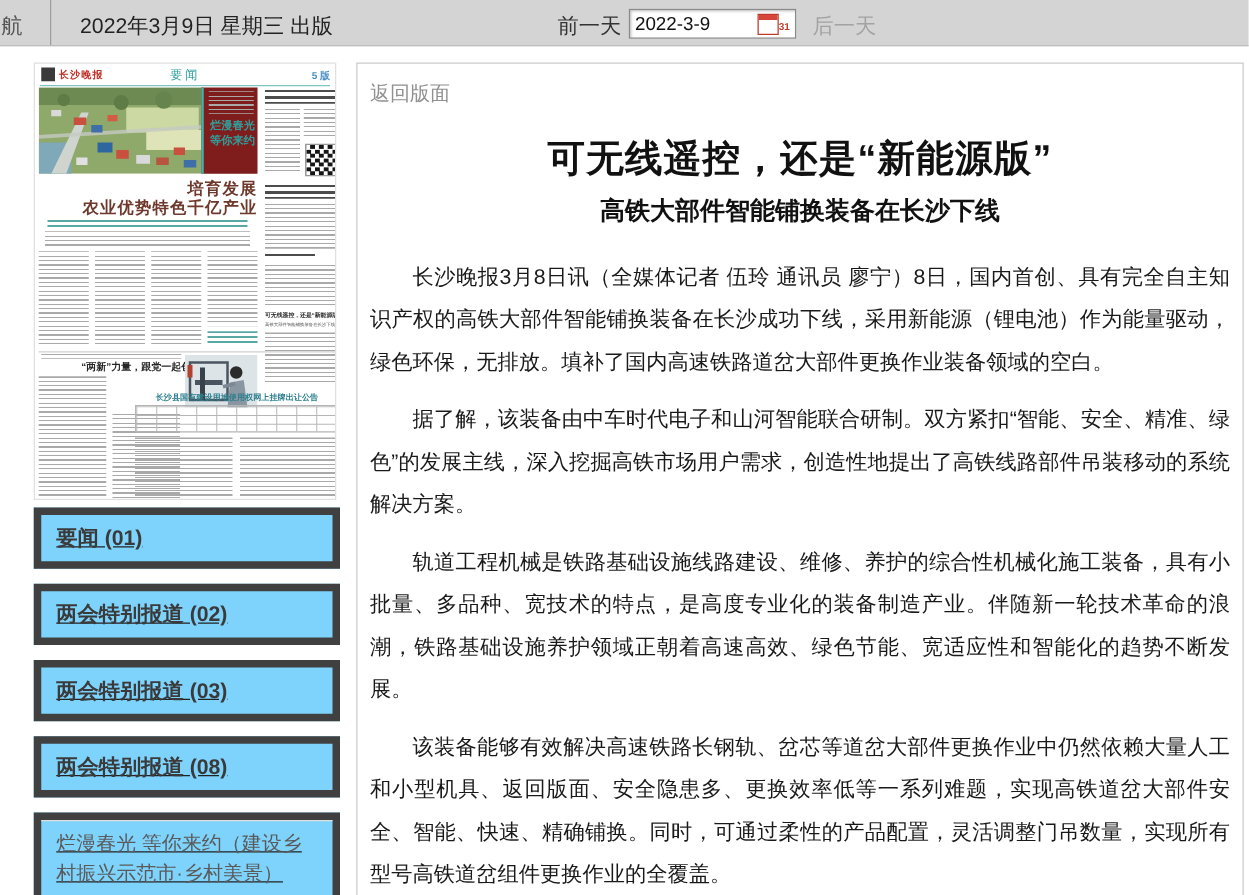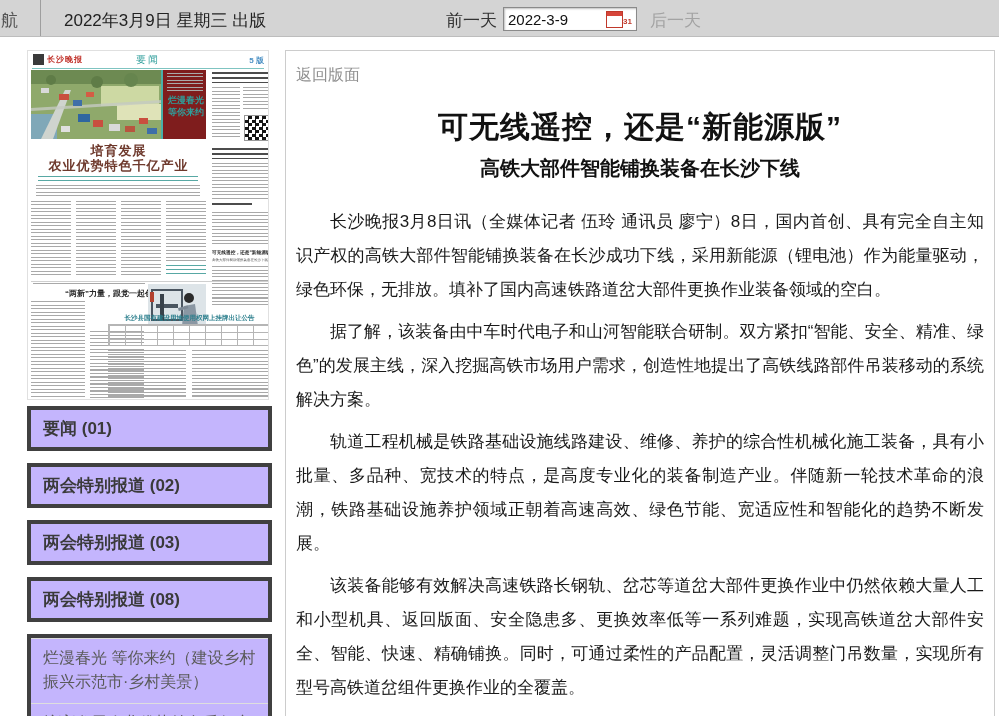--- a/index.html
+++ b/index.html
@@ -76,52 +76,52 @@
     background-image:repeating-conic-gradient(#151515 0% 25%, #ffffff 25% 50%);
     background-size:7px 7px; border:1px solid #999;
   }
   .grid-table {
     border:1px solid #b5b5b5;
     background-image:linear-gradient(#b5b5b5 1px,transparent 1px),linear-gradient(90deg,#b5b5b5 1px,transparent 1px);
     background-size:16px 7px;
   }
 
   .thumb-headline {
-    left:3px; top:92px; width:175px; text-align:center;
+    left:3px; top:92px; width:175px; text-align:right;
     font-size:13px; line-height:15px; font-weight:bold; color:#6e392c; letter-spacing:1px;
   }
   .inset-col { left:133px; top:19px; width:45px; height:69px; background:#7f1d1d; border-left:2px solid #49b0a8; }
   .inset-title { position:absolute; left:4px; top:24px; width:38px; text-align:center;
     font-size:9px; line-height:12px; font-weight:bold; color:#2f9e9b; }
   .mid-headline { left:4px; top:237px; width:114px; font-size:8px; font-weight:bold; color:#262626; white-space:nowrap; overflow:hidden;margin-left:33px; }
   .right-art-title { left:184px; top:198px; width:60px; font-size:6px; font-weight:bold; color:#1d1d1d; white-space:nowrap; transform:scale(.78); transform-origin:left top; }
   .right-art-sub { left:184px; top:206px; width:59px; font-size:5px; color:#555; white-space:nowrap; transform:scale(.7); transform-origin:left top; }
   .table-title { left:80px; top:263px; width:163px; text-align:center; font-size:6.5px; font-weight:bold; color:#2a7e8c; white-space:nowrap; }
 
   
-  .sec-box { border:4px solid #404040; background:#c4b5fd; margin-top:12px; }
+  .sec-box { border:6px solid #404040; background:#7dd3fc; margin-top:12px;text-decoration:underline; }
   .sec-box.first { margin-top:6px; }
   .sec-label { padding:7px 12px; font-size:17px; font-weight:bold; color:#3a3a3a; cursor:pointer; }
   .art { padding:7px 12px 9px; font-size:16px; line-height:24px; color:#5a5a5a; border-top:1px solid #dedede; cursor:pointer; }
 
   
   .main-panel {
     position:absolute; left:285px; top:50px; width:710px; height:700px;
     background:#fff; border:1px solid #cccccc; padding:14px 10px 0 10px;
   }
   .back-link { font-size:16px; color:#909090; cursor:pointer; display:inline-block;text-align:center; }
   .art-title {
     text-align:center; font-size:30px; font-weight:bold; color:#111;
     margin-top:21px; letter-spacing:1px;
   }
   .art-subtitle {
     text-align:center; font-size:20px; font-weight:bold; color:#111; margin-top:7px;
   }
   .art-body { margin-top:23px; font-size:17px; line-height:34px; color:#191919; text-align:justify; }
-  .art-body p { margin:0 0 8px; text-indent:2em; }
+  .art-body p { margin:12px 0 8px; text-indent:2em; }
 </style>
 </head>
 <body>
 
 <div class="topbar">
   <span class="nav-partial">航</span>
   <div class="vdiv"></div>
   <span class="pubdate">2022年3月9日 星期三 出版</span>
   <span class="prevday">前一天</span>
   <div class="date-box">

